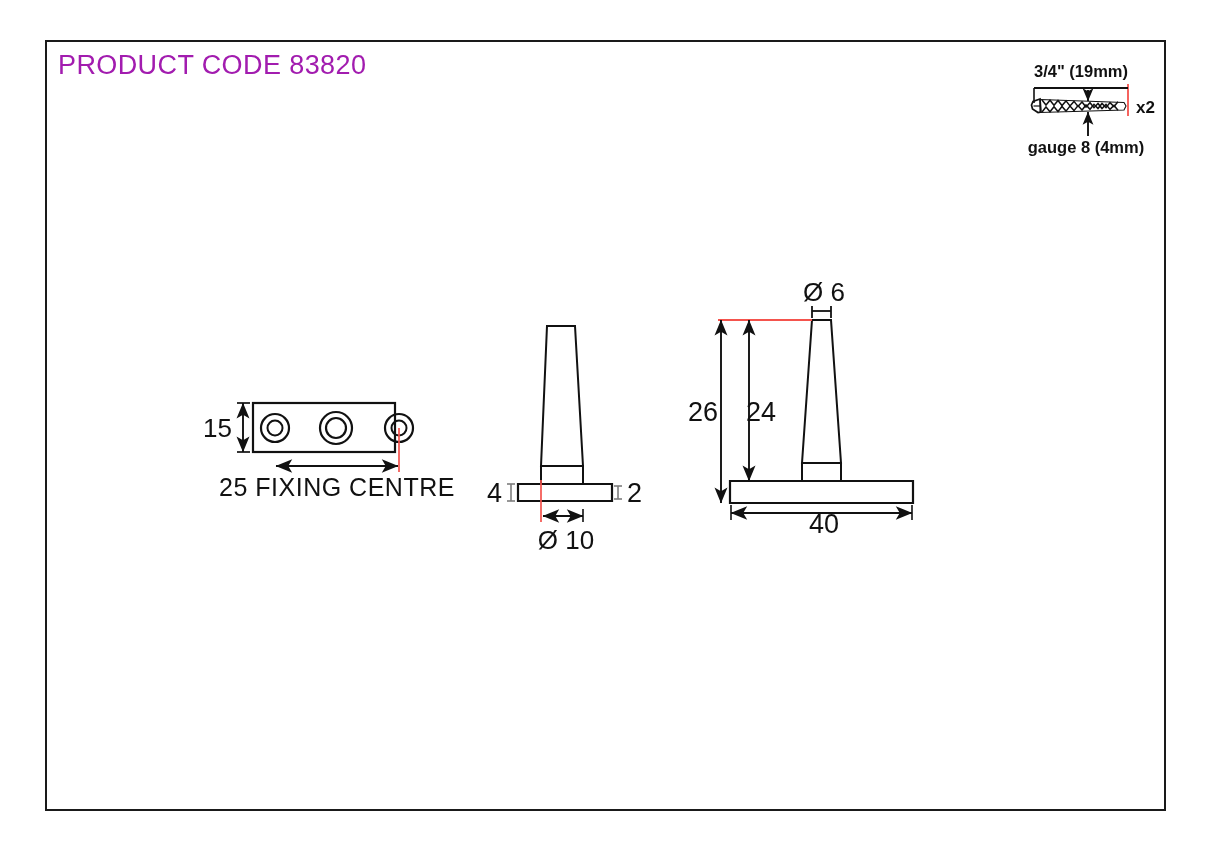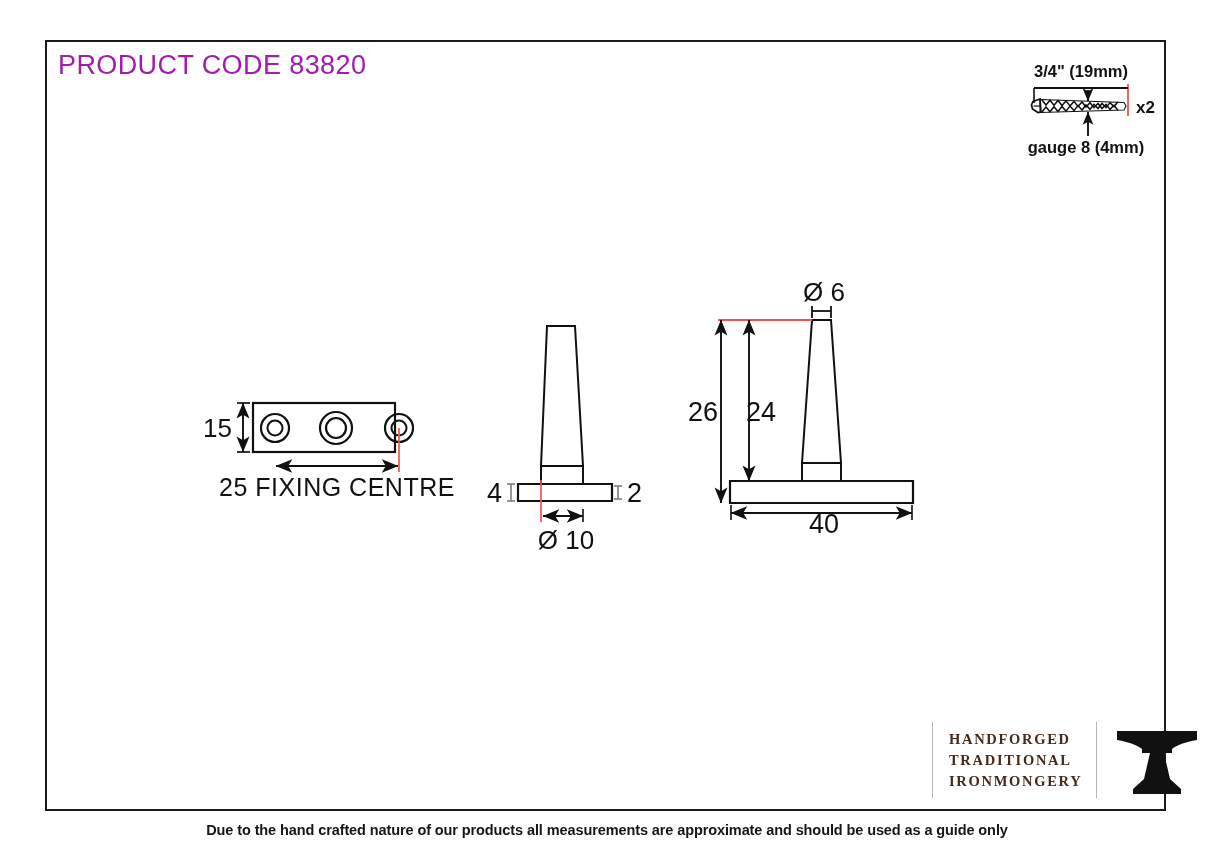--- a/index.html
+++ b/index.html
@@ -220,32 +220,15 @@
       <text x="627" y="502" font-size="27" text-anchor="start">2</text>
       <text x="566" y="549" font-size="26" text-anchor="middle">Ø 10</text>
 
       <text x="824" y="301" font-size="26" text-anchor="middle">Ø 6</text>
       <text x="718" y="421" font-size="27" text-anchor="end">26</text>
       <text x="776" y="421" font-size="27" text-anchor="end">24</text>
       <text x="824" y="533" font-size="27" text-anchor="middle">40</text>
     </g>
   </svg>
 
-  <div class="brand">
-    <div class="brand-rule"></div>
-    <div class="brand-words">
-      <div>HANDFORGED</div>
-      <div>TRADITIONAL</div>
-      <div>IRONMONGERY</div>
-    </div>
-    <div class="brand-rule"></div>
-    <div class="brand-anvil">
-      <svg width="84" height="74" viewBox="0 0 84 74" aria-hidden="true">
-        <path d="M2 8 L82 8 L82 17 C 70 19 62 22 57 26 L57 30 L49 30
-                 L55 56 L66 66 L66 71 L18 71 L18 66 L29 56 L35 30 L27 30 L27 26
-                 C 22 22 14 19 2 17 Z" fill="#111111"></path>
-      </svg>
-    </div>
-  </div>
-
-  <div class="footer-note">Due to the hand crafted nature of our products all measurements are approximate and should be used as a guide only</div>
+
 
 </div>
 
 </body></html>

